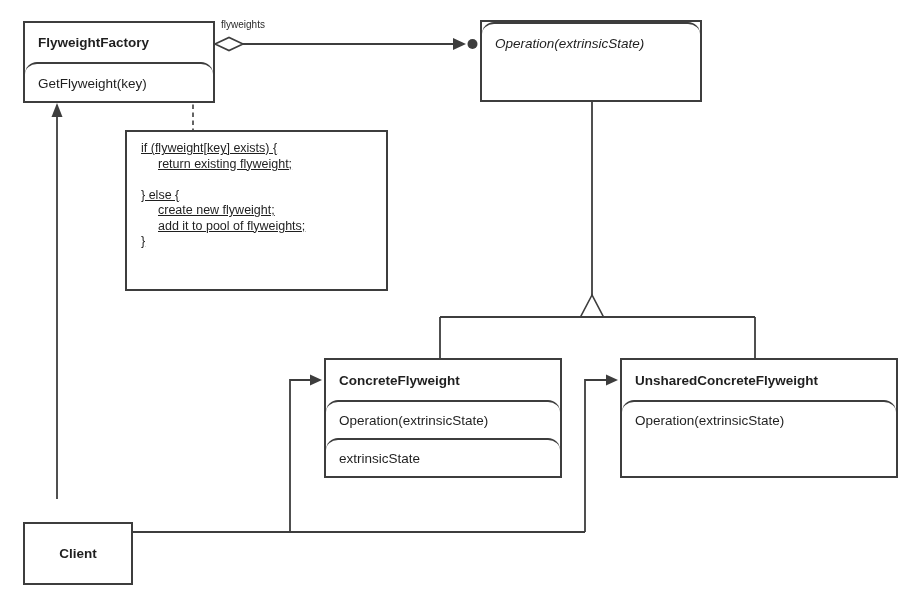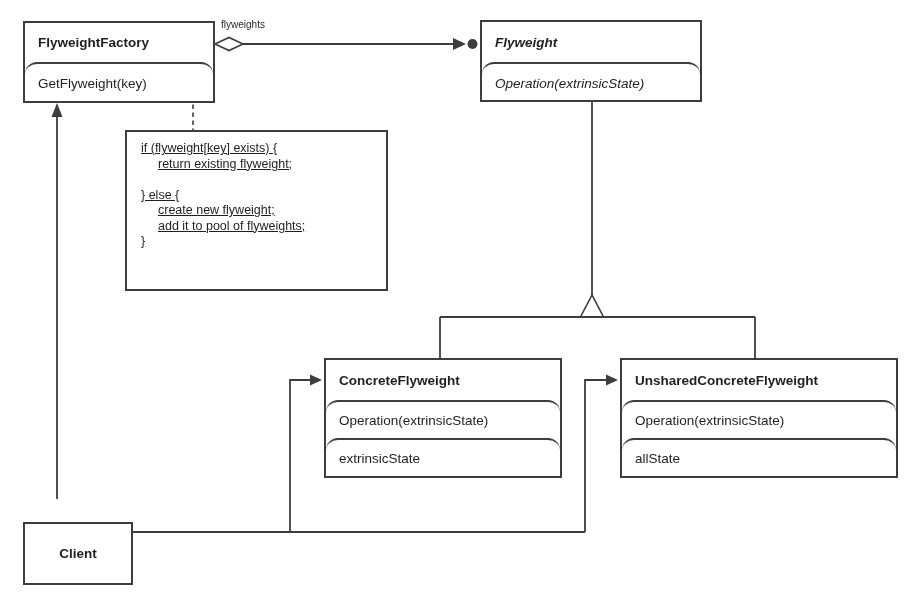--- a/index.html
+++ b/index.html
@@ -98,21 +98,20 @@
   </svg>
 
   <div id="factory" class="uml-class">
     <div class="uml-row uml-title">FlyweightFactory</div>
     <div class="uml-row uml-op divider-top">GetFlyweight(key)</div>
   </div>
 
   <div id="assoc-label">flyweights</div>
 
   <div id="flyweight" class="uml-class">
-    <div class="uml-row uml-title italic">Flyweight</div>
     <div class="uml-row uml-op divider-top italic">Operation(extrinsicState)</div>
   </div>
 
   <div id="note">
     <div class="note-line">if (flyweight[key] exists) {</div>
     <div class="note-line indent">return existing flyweight;</div>
     <div class="note-line"></div>
     <div class="note-line">} else {</div>
     <div class="note-line indent">create new flyweight;</div>
     <div class="note-line indent">add it to pool of flyweights;</div>
@@ -121,20 +120,19 @@
 
   <div id="concrete" class="uml-class">
     <div class="uml-row uml-title h-title">ConcreteFlyweight</div>
     <div class="uml-row h-op divider-top">Operation(extrinsicState)</div>
     <div class="uml-row h-attr divider-top">extrinsicState</div>
   </div>
 
   <div id="unshared" class="uml-class">
     <div class="uml-row uml-title h-title">UnsharedConcreteFlyweight</div>
     <div class="uml-row h-op divider-top">Operation(extrinsicState)</div>
-    <div class="uml-row h-attr divider-top">allState</div>
   </div>
 
   <div id="client" class="uml-class">
     <div class="uml-row uml-title centered">Client</div>
   </div>
 
 </div>
 
 </body></html>

